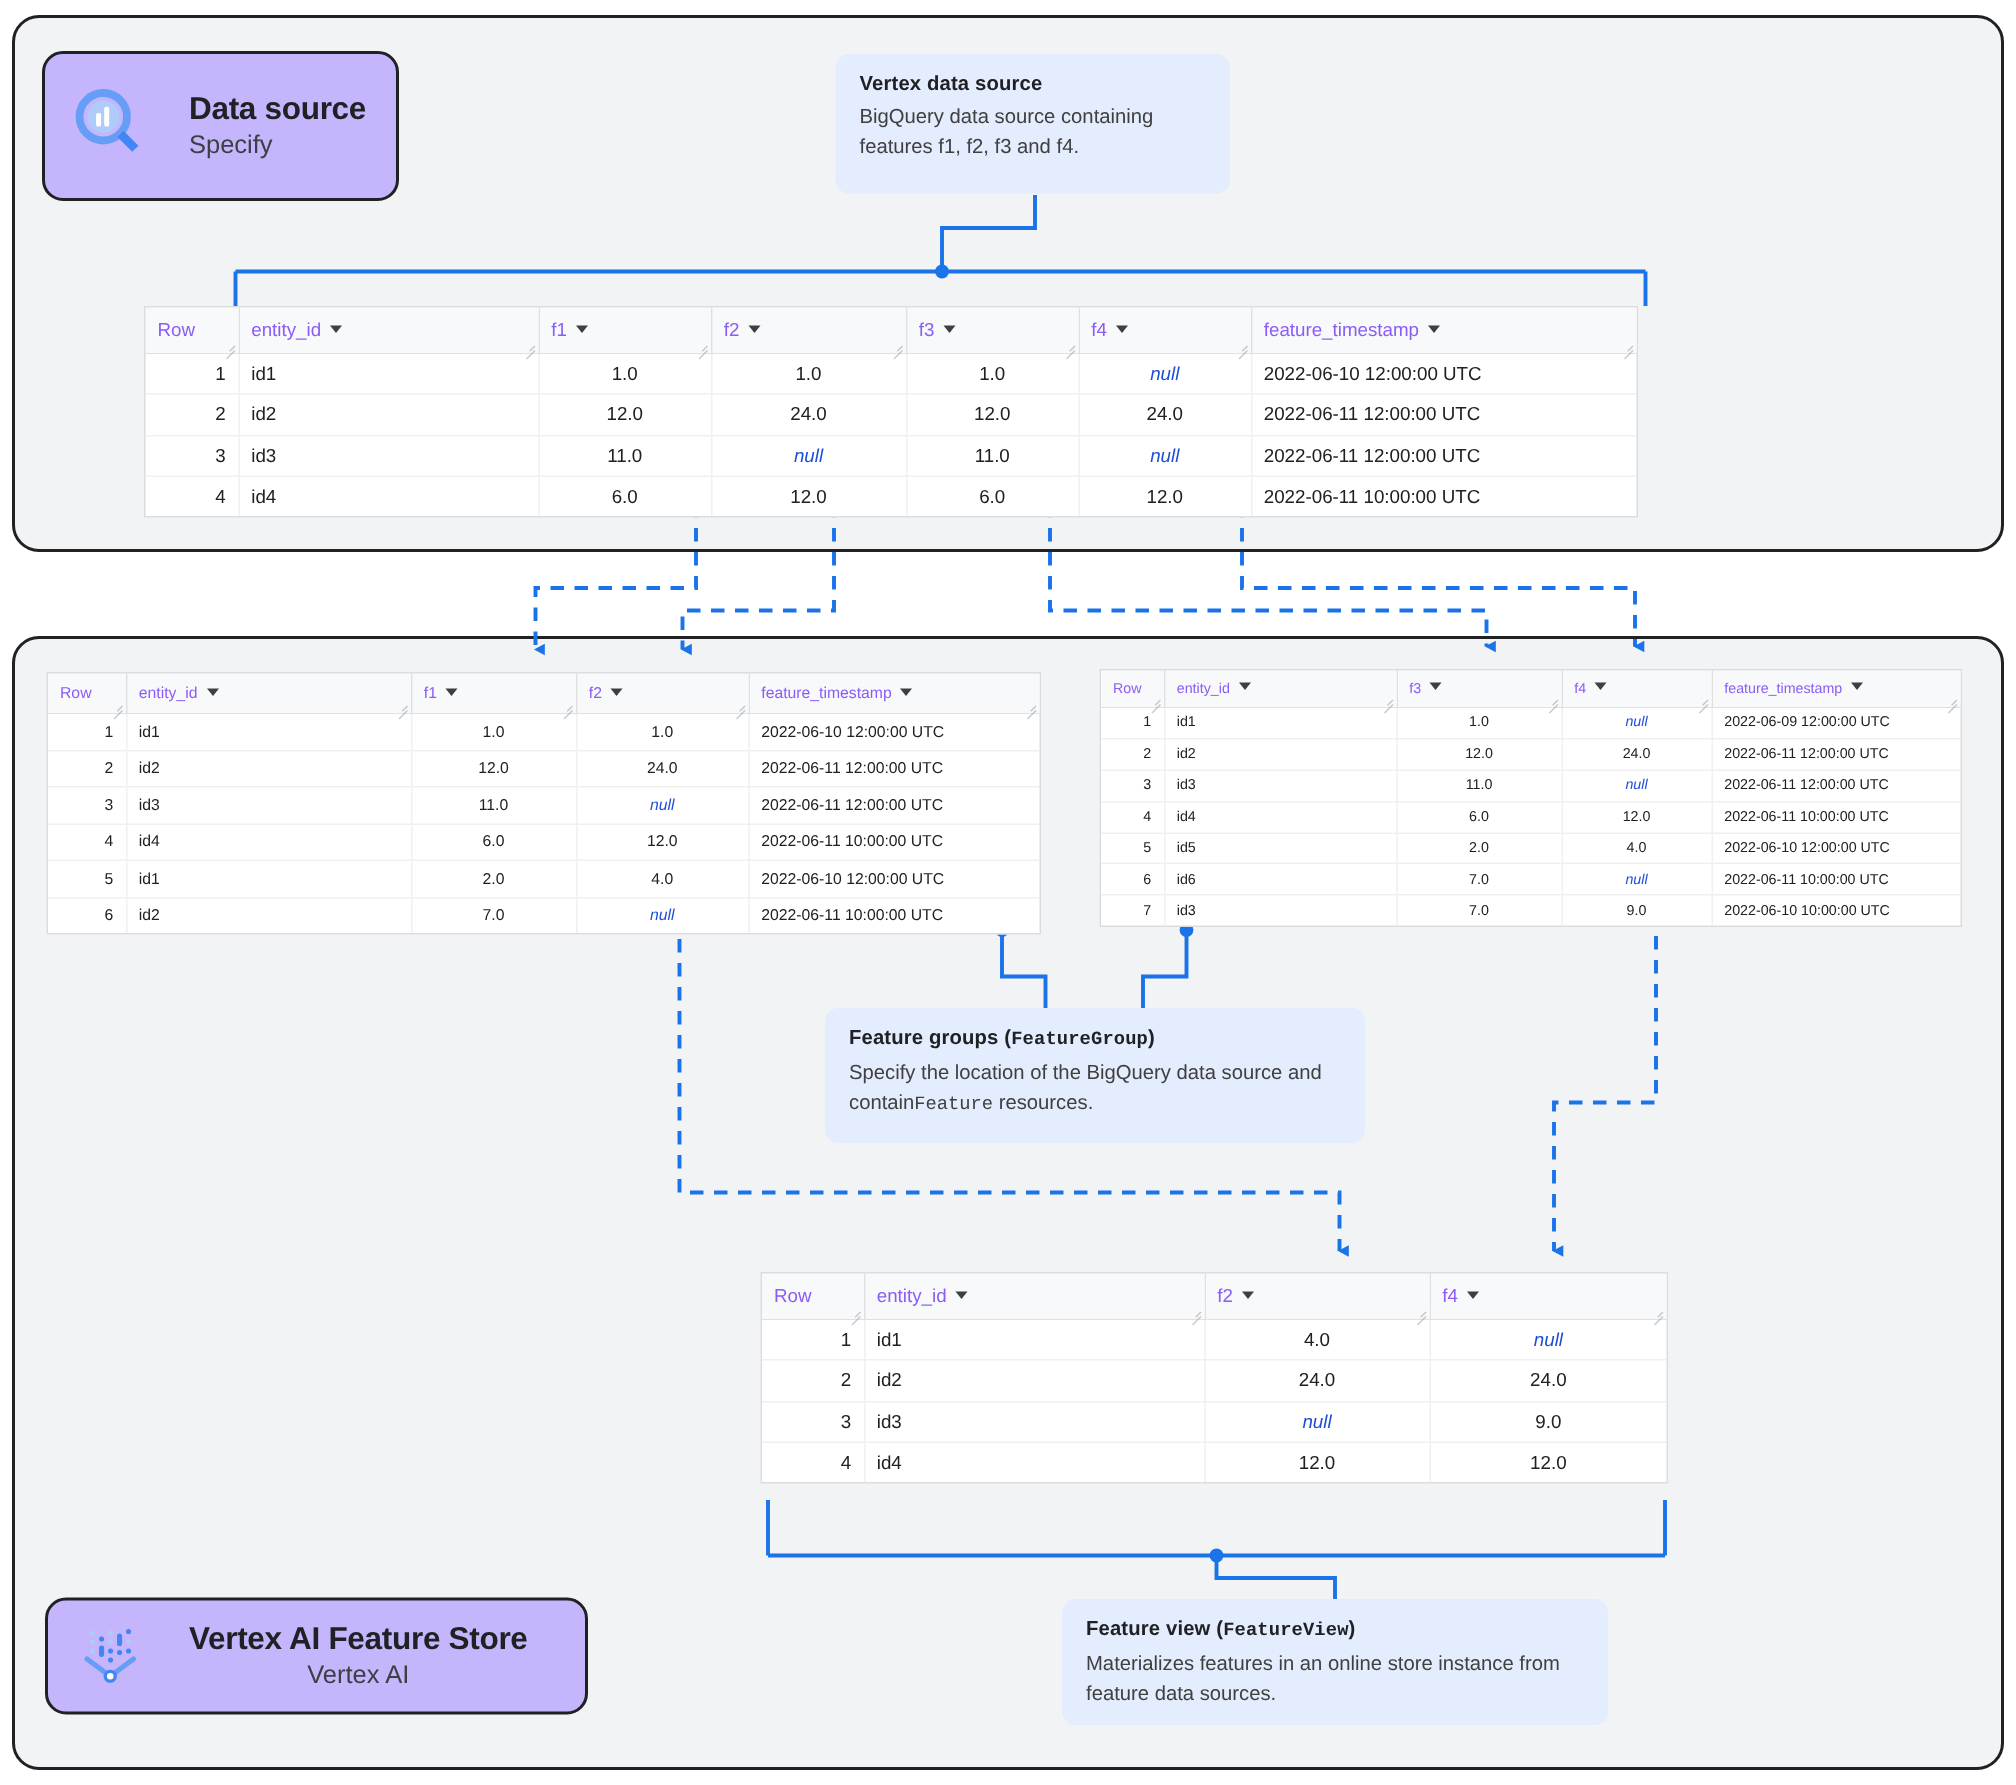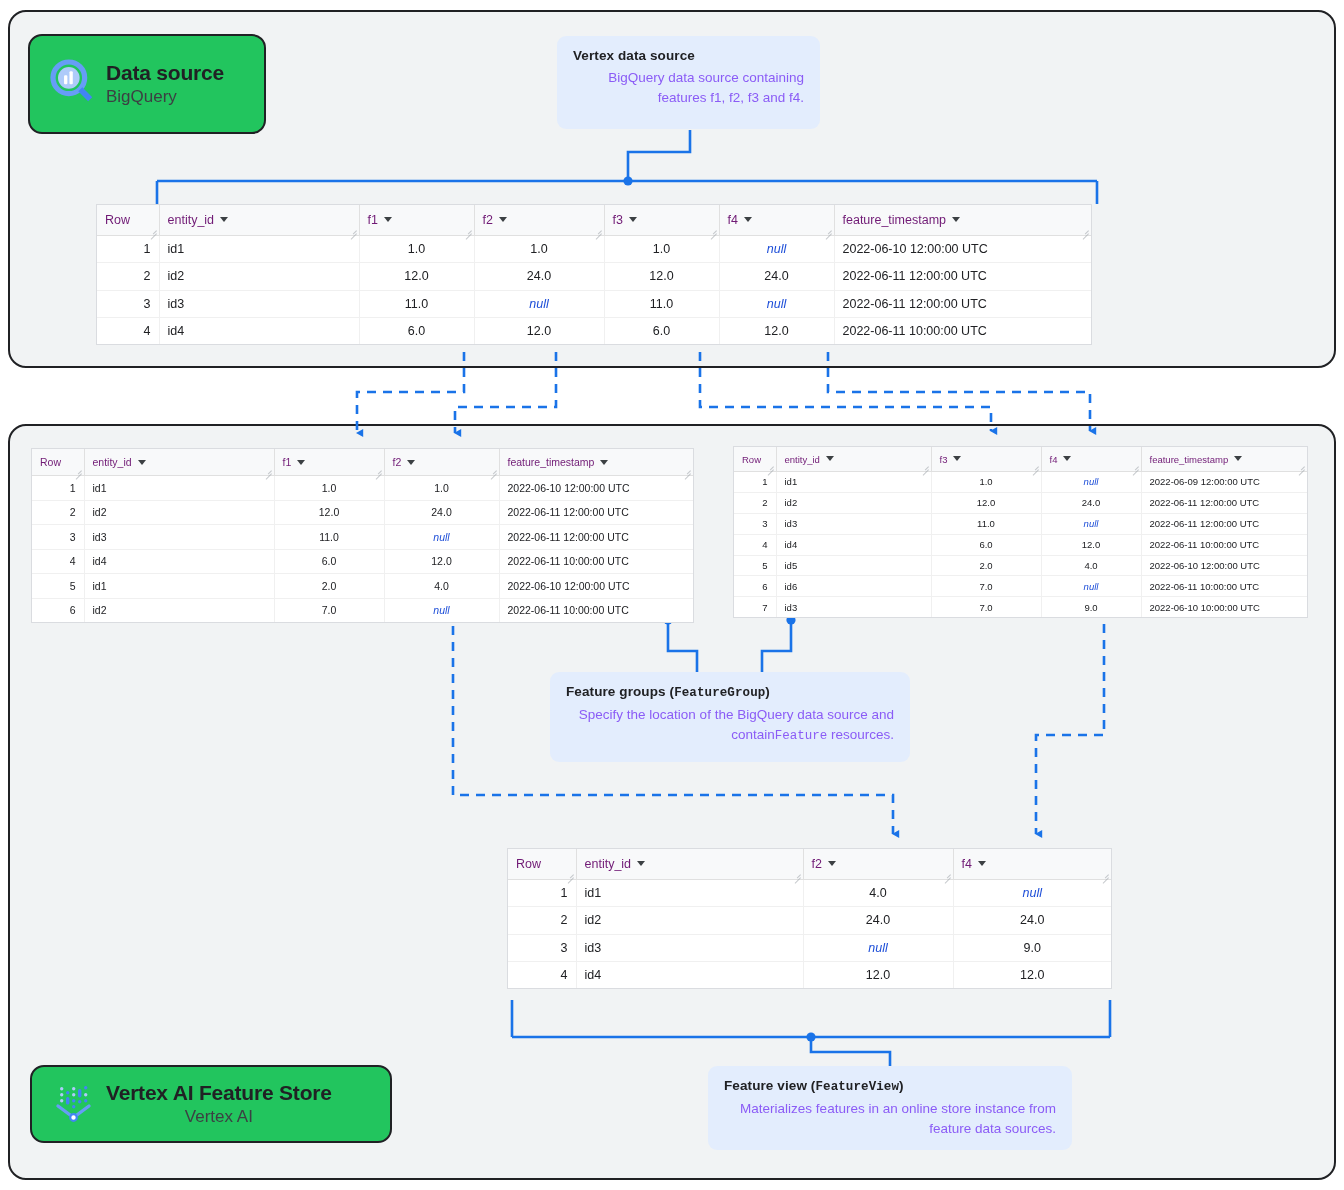--- a/index.html
+++ b/index.html
@@ -19,45 +19,45 @@
     border:2px solid #202124;
     border-radius:18px;
     box-sizing:border-box;
   }
   #panel-datasource{left:8px;top:10px;width:1328px;height:358px;}
   #panel-featurestore{left:8px;top:424px;width:1328px;height:756px;}
 
   
   .product-card{
     position:absolute;
-    background:#22c55e;
+    background:#c4b5fd;
     border:2.5px solid #202124;
     border-radius:14px;
     box-sizing:border-box;
     display:flex;align-items:center;
     padding:0 18px;
-    gap:8px;
+    gap:28px;
   }
   #card-bigquery{left:28px;top:34px;width:238px;height:100px;}
   #card-vertex{left:30px;top:1065px;width:362px;height:78px;text-align:center;}
   .product-text{display:flex;flex-direction:column;justify-content:center;line-height:1.15;}
   .product-title{font-size:21px;font-weight:bold;color:#202124;letter-spacing:-0.2px;}
   .product-sub{font-size:17px;color:#3c4043;margin-top:2px;}
   .product-icon{flex:0 0 auto;display:block;}
 
   
   .callout{
     position:absolute;
     background:#e3edfd;
     border-radius:9px;
     box-sizing:border-box;
     padding:12px 16px 14px 16px;
   }
   .callout-title{font-size:13.5px;font-weight:bold;color:#202124;margin-bottom:5px;letter-spacing:0.1px;}
-  .callout-body{font-size:13.5px;color:#8b5cf6;line-height:1.45;text-align:right;}
+  .callout-body{font-size:13.5px;color:#404040;line-height:1.45;}
   .mono{font-family:"Liberation Mono", monospace;font-size:12.5px;}
   #callout-feature-data-source{left:557px;top:36px;width:263px;height:93px;}
   #callout-feature-groups{left:550px;top:672px;width:360px;height:90px;}
   #callout-feature-view{left:708px;top:1066px;width:364px;height:84px;}
 
   
   .tbl{
     position:absolute;
     background:#ffffff;
     border:1px solid #dadce0;
@@ -69,21 +69,21 @@
   .tbl table{border-collapse:collapse;width:100%;table-layout:fixed;}
   .tbl th{
     background:#f8f9fa;
     font-weight:normal;
     border-right:1px solid #e0e0e0;
     border-bottom:1px solid #e0e0e0;
     text-align:left;
     position:relative;
     padding:0 8px;
     vertical-align:middle;
-    color:#701a75;
+    color:#8b5cf6;
     white-space:nowrap;
   }
   .tbl td{
     border-right:1px solid #f0f0f0;
     border-bottom:1px solid #f0f0f0;
     padding:0 8px;
     white-space:nowrap;
     vertical-align:middle;
   }
   .tbl tr:last-child td{border-bottom:none;}
@@ -197,21 +197,21 @@
       <svg width="50" height="50" viewBox="0 0 48 48">
         <circle cx="20" cy="20" r="15.2" fill="none" stroke="#669df6" stroke-width="5"></circle>
         <circle cx="20" cy="20" r="10.4" fill="#aecbfa"></circle>
         <rect x="15.4" y="17.6" width="3.2" height="8.6" rx="1.1" fill="#ffffff"></rect>
         <rect x="20.6" y="13.6" width="3.2" height="12.6" rx="1.1" fill="#ffffff"></rect>
         <path d="M31,31 L40.5,40.5" stroke="#4285f4" stroke-width="5.6" stroke-linecap="butt"></path>
       </svg>
     </span>
     <span class="product-text">
       <span class="product-title">Data source</span>
-      <span class="product-sub">BigQuery</span>
+      <span class="product-sub">Specify</span>
     </span>
   </div>
 
   <div class="product-card" id="card-vertex">
     <span class="product-icon">
       <svg width="48" height="48" viewBox="0 0 48 48">
         <g fill="#aecbfa">
           <rect x="10" y="9" width="3.4" height="3.4" rx="1.7"></rect>
           <rect x="10" y="15" width="3.4" height="3.4" rx="1.7"></rect>
           <rect x="10" y="21" width="3.4" height="3.4" rx="1.7"></rect>

